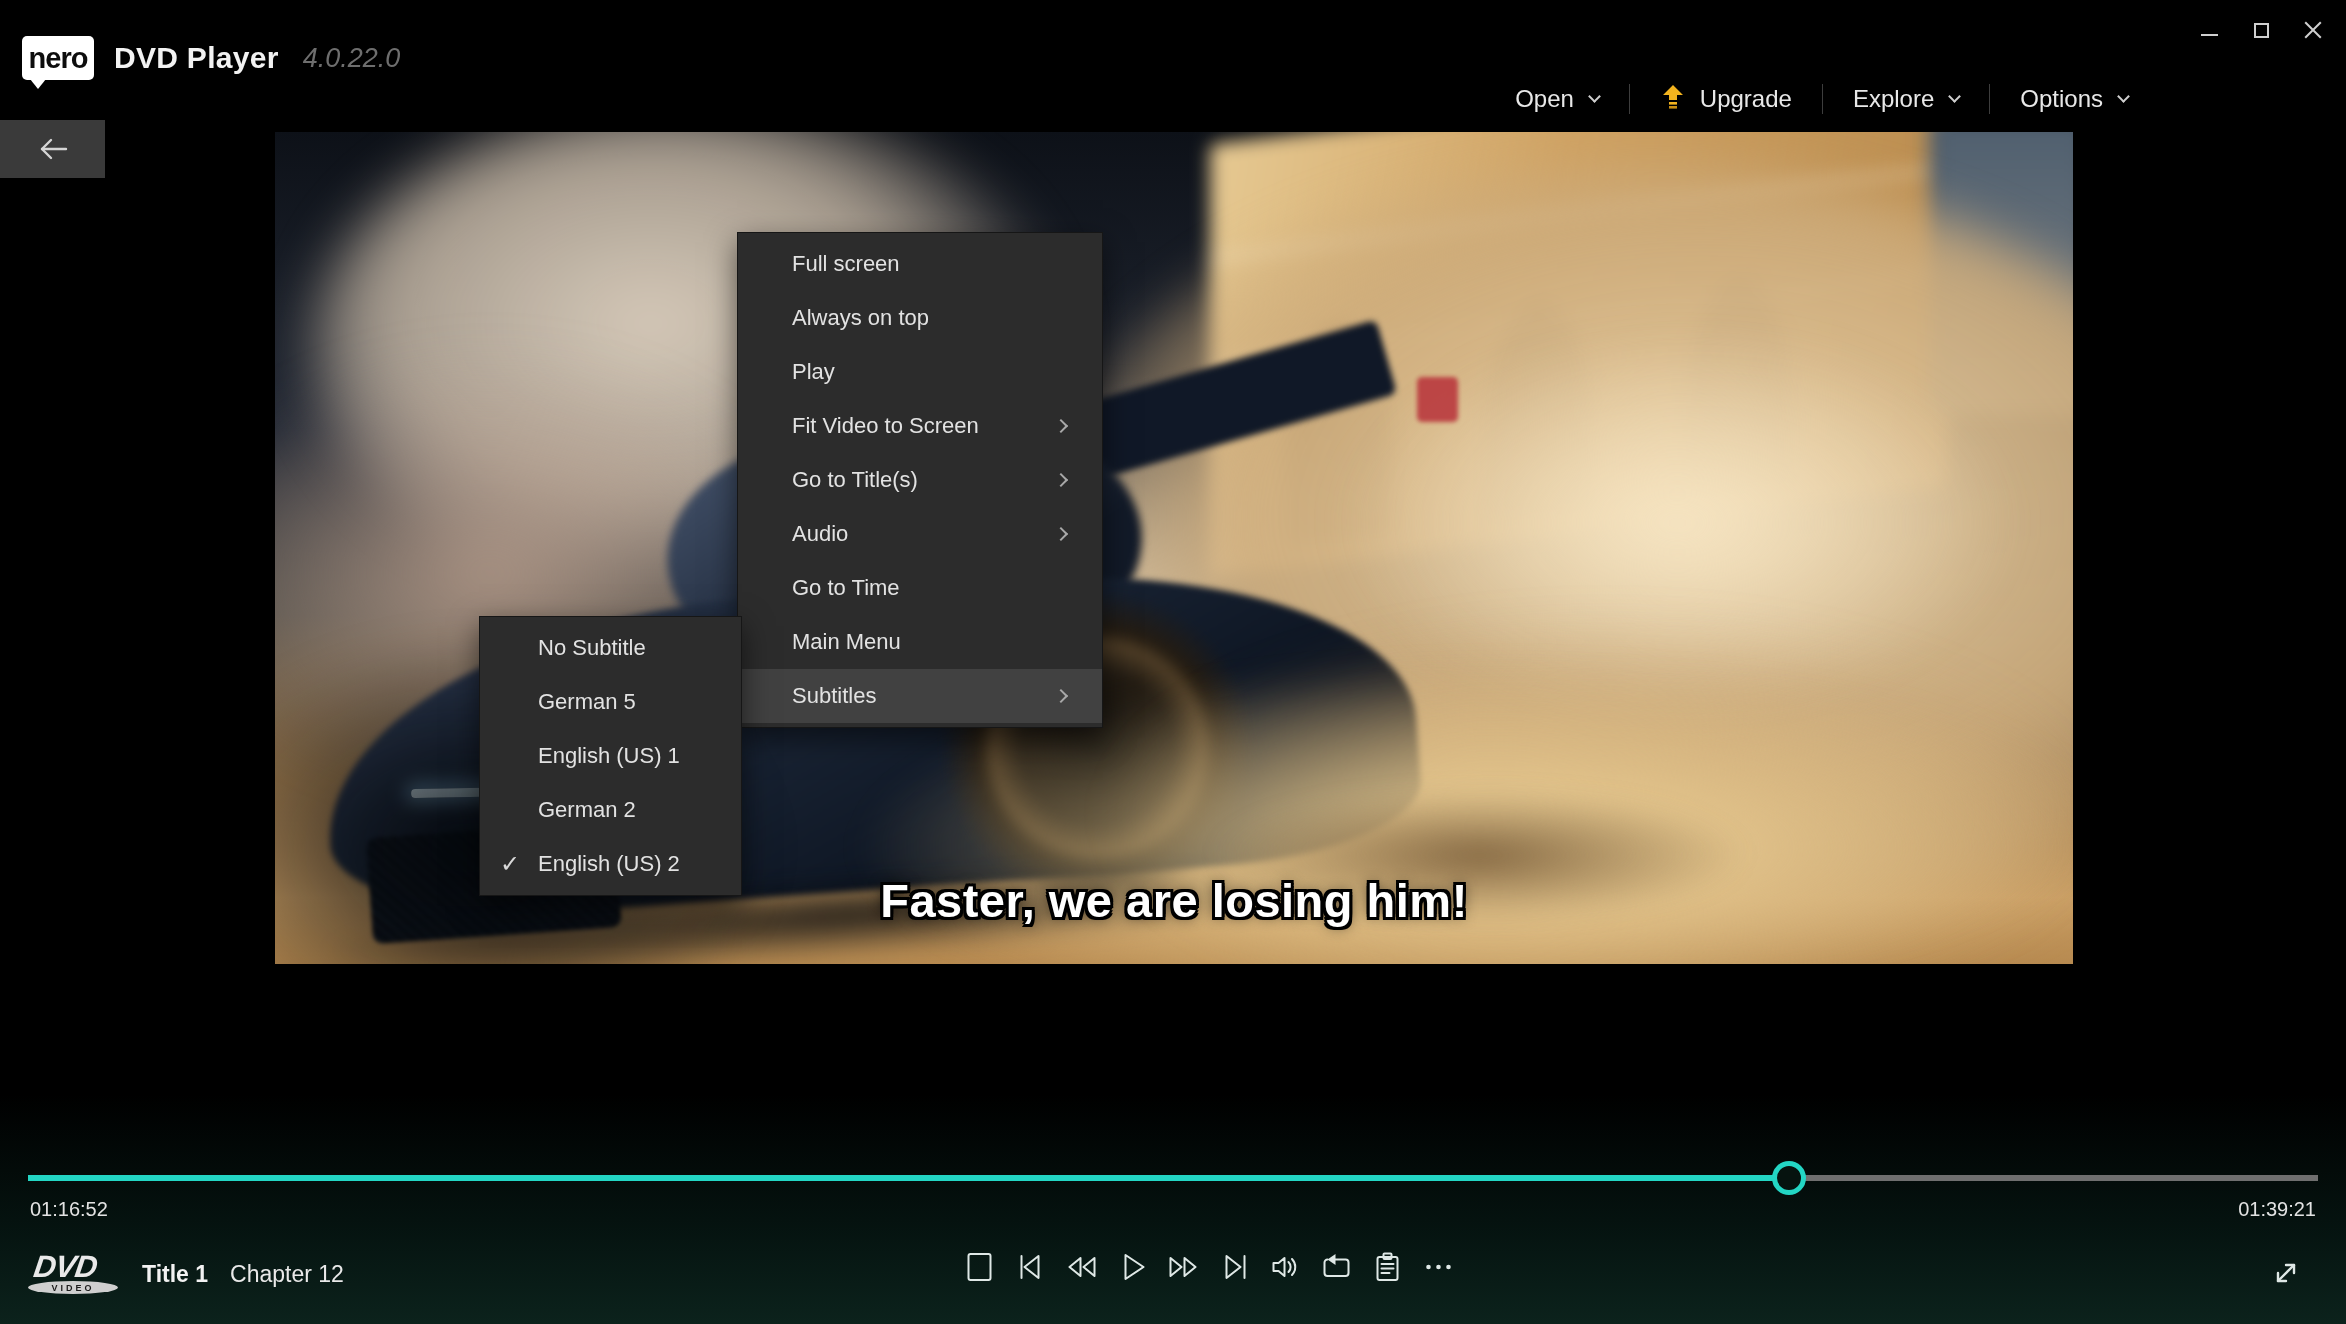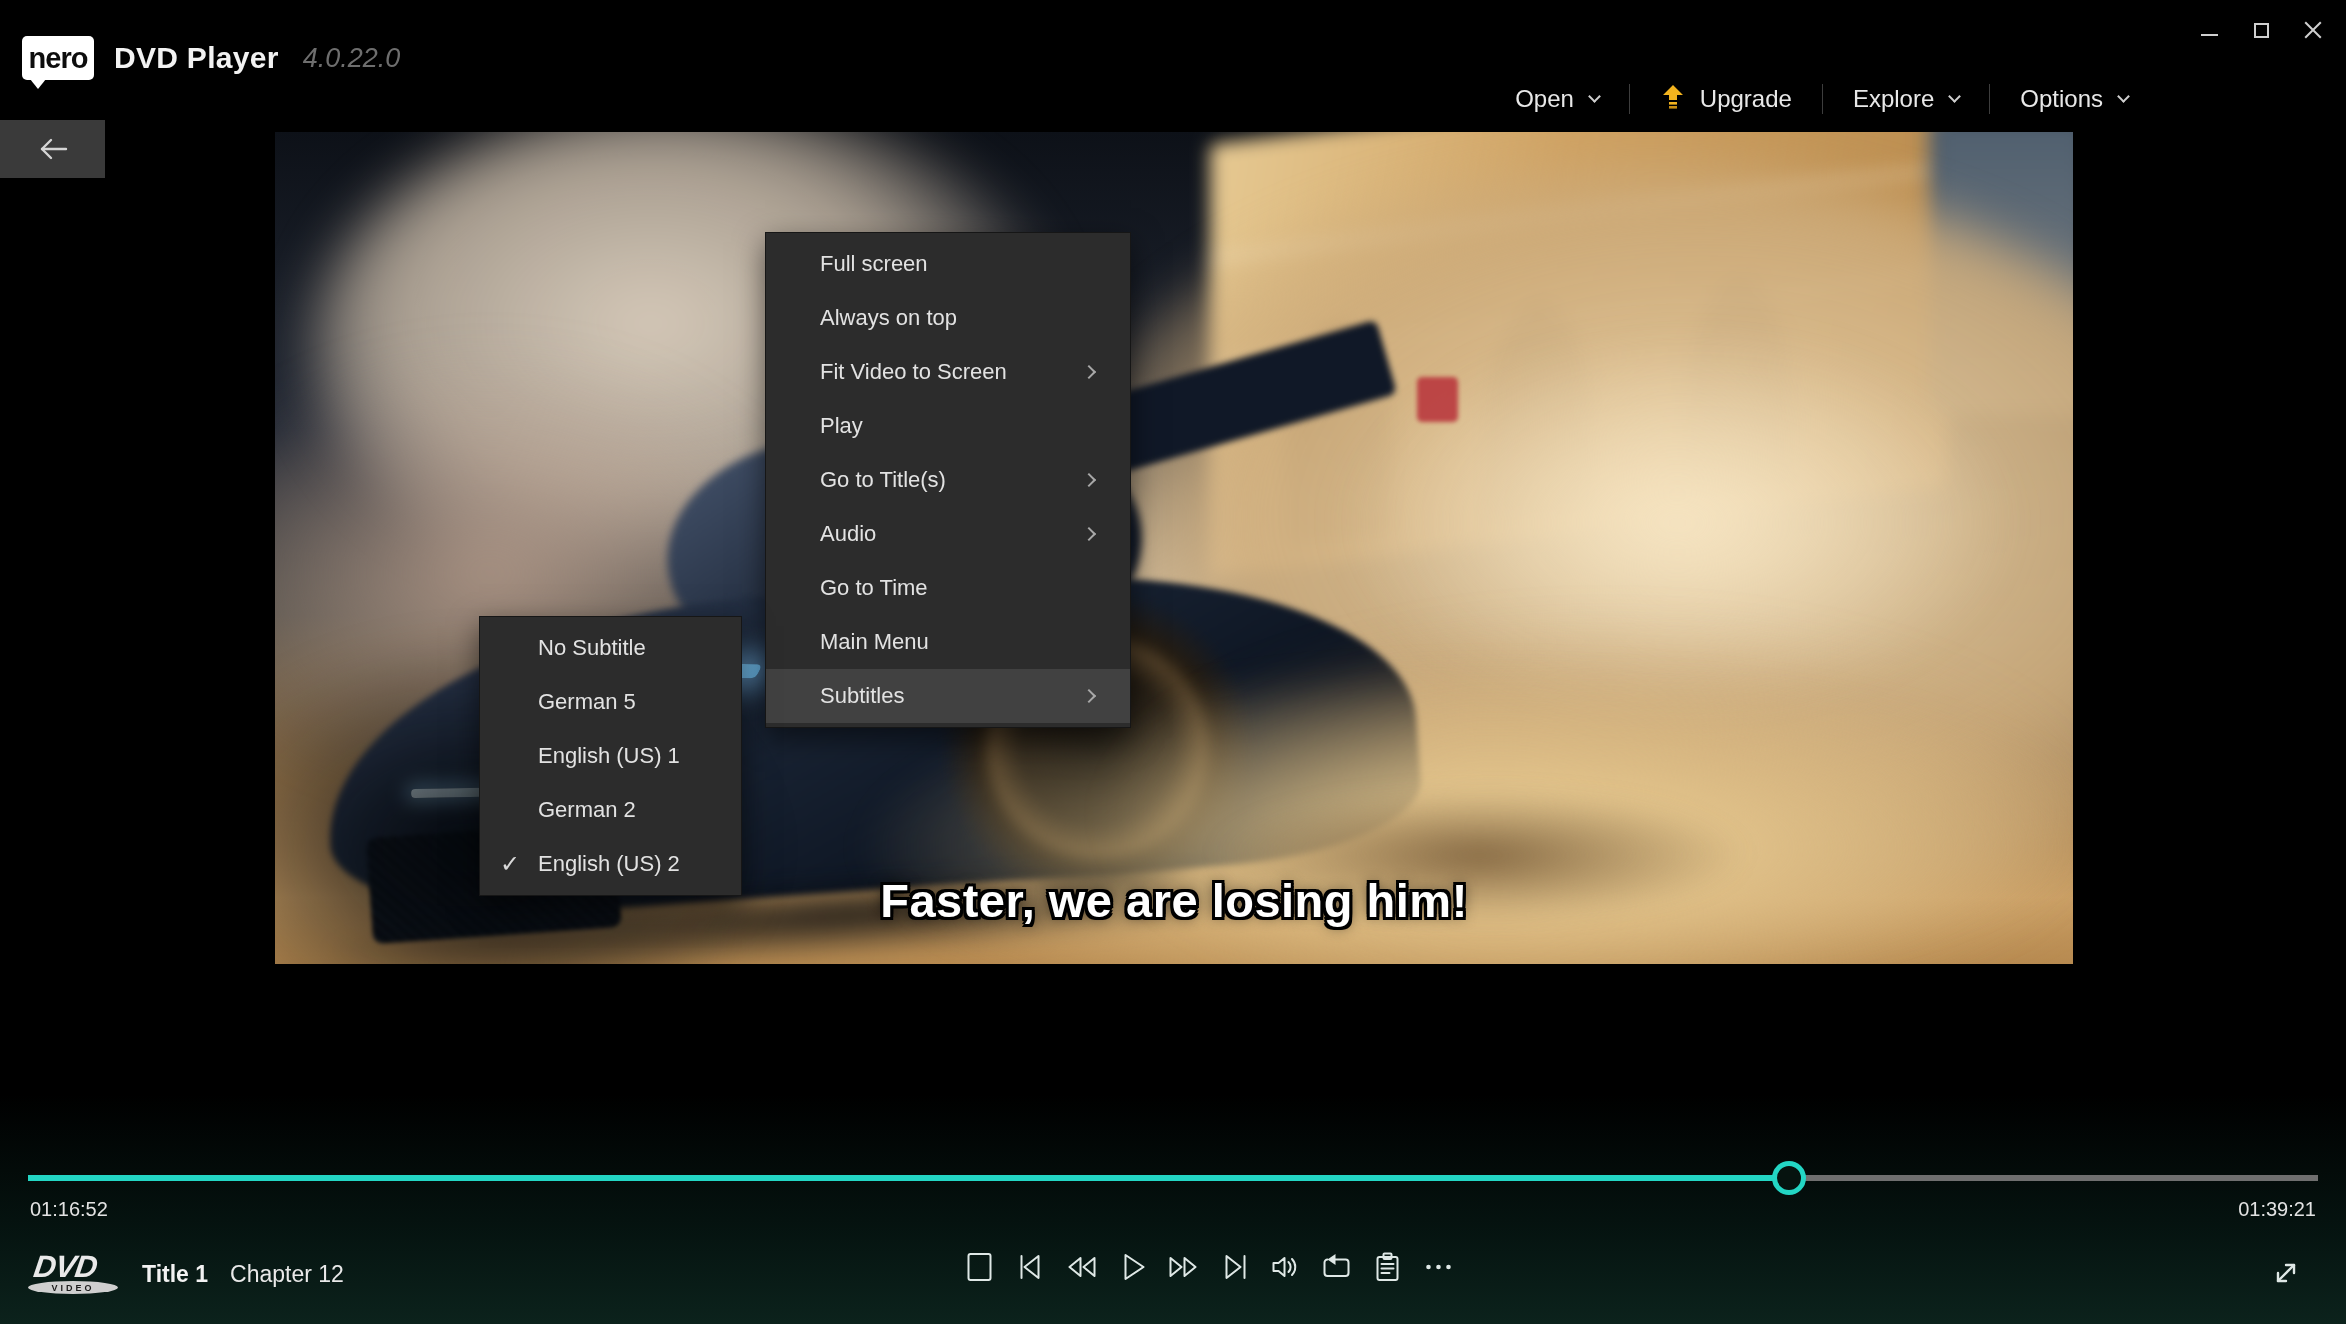--- a/index.html
+++ b/index.html
@@ -96,21 +96,21 @@
   .l-dark-bl { left:-6%; bottom:-12%; width:34%; height:52%; border-radius:50%;
     background:radial-gradient(ellipse, rgba(4,7,11,.92) 0%, rgba(4,7,11,0) 70%); filter:blur(18px); }
 
   .video-subtitle { position:absolute; left:0; bottom:36px; width:100%; text-align:center; z-index:5;
     font-size:47px; font-weight:600; color:#fff; letter-spacing:.5px;
     text-shadow:-3px -3px 0 #000, 3px -3px 0 #000, -3px 3px 0 #000, 3px 3px 0 #000,
                 0 -3px 0 #000, 0 3px 0 #000, -3px 0 0 #000, 3px 0 0 #000, 0 0 14px rgba(0,0,0,.8); }
 
   
   .context-menu { position:absolute; left:737px; top:232px; width:366px; background:#2c2c2c;
-    border:1px solid #161616; box-shadow:0 10px 28px rgba(0,0,0,.55); padding:4px 0; z-index:20;margin-left:28px; }
+    border:1px solid #161616; box-shadow:0 10px 28px rgba(0,0,0,.55); padding:4px 0; z-index:20; }
   .menu-item { position:relative; height:54px; line-height:54px; padding-left:54px; padding-right:30px;
     color:#e2e2e2; font-size:22px; cursor:default; display:flex; align-items:center; }
   .menu-item.highlighted { background:#414141; }
   .menu-item .menu-label { flex:1; }
   .chev-right { width:10px; height:10px; border-right:2px solid #a8a8a8; border-bottom:2px solid #a8a8a8;
     transform:rotate(-45deg); display:inline-block; margin-right:6px; }
 
   
   .submenu { position:absolute; left:479px; top:616px; width:263px; background:#2c2c2c;
     border:1px solid #161616; box-shadow:0 10px 28px rgba(0,0,0,.55); padding:4px 4px; z-index:30; }
@@ -245,25 +245,25 @@
   </div>
 
   <div class="context-menu">
     <div class="menu-item">
       <span class="menu-label">Full screen</span>
     </div>
     <div class="menu-item">
       <span class="menu-label">Always on top</span>
     </div>
     <div class="menu-item">
+      <span class="menu-label">Play</span>
+    </div>
+    <div class="menu-item">
       <span class="menu-label">Fit Video to Screen</span>
       <span class="chev-right"></span>
-    </div>
-    <div class="menu-item">
-      <span class="menu-label">Play</span>
     </div>
     <div class="menu-item">
       <span class="menu-label">Go to Title(s)</span>
       <span class="chev-right"></span>
     </div>
     <div class="menu-item">
       <span class="menu-label">Audio</span>
       <span class="chev-right"></span>
     </div>
     <div class="menu-item">

